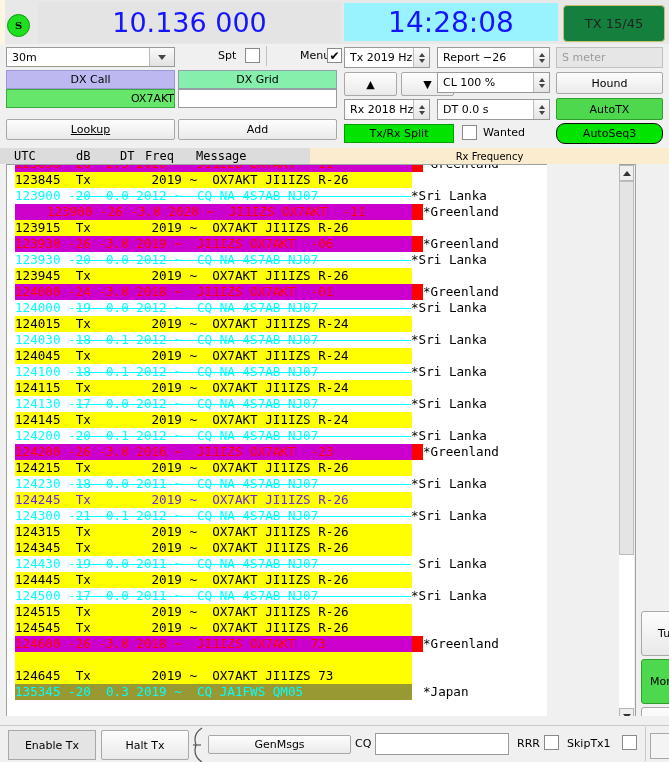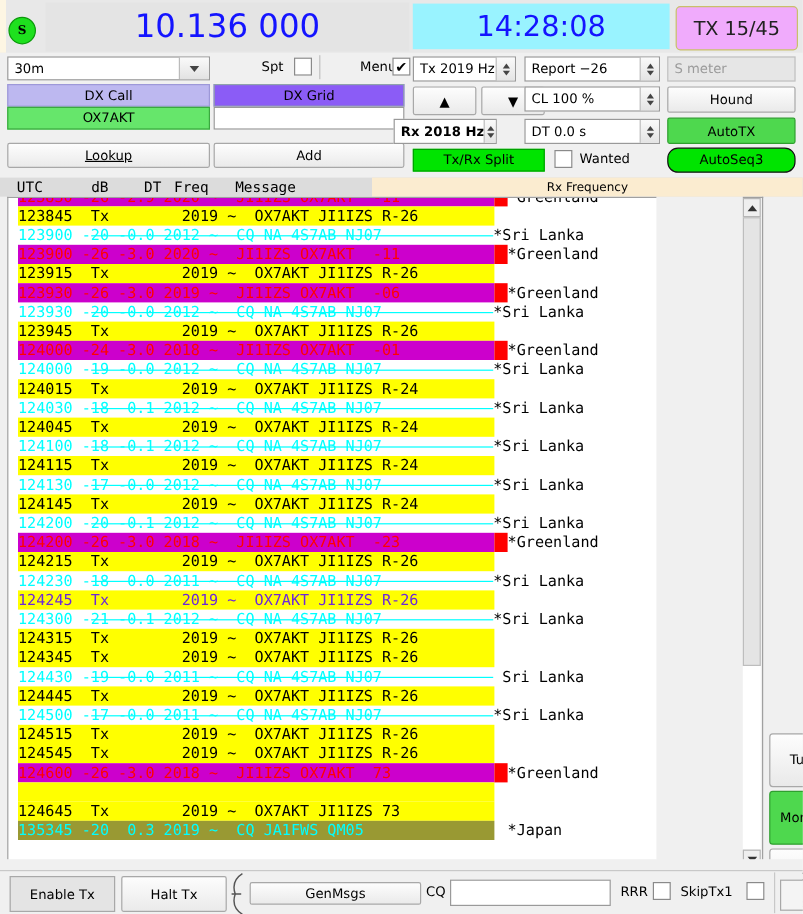--- a/index.html
+++ b/index.html
@@ -17,24 +17,24 @@
   .slogo{position:absolute;left:7px;top:14px;width:23px;height:23px;border-radius:50%;
          background:#1ee01e;border:1px solid #0a9a0a;box-sizing:border-box;
          display:flex;align-items:center;justify-content:center;
          font-weight:bold;font-size:10px;color:#000;font-family:"DejaVu Serif",serif;}
   .leftedge{position:absolute;left:0;top:0;width:5px;height:44px;background:#fdf6e3;}
   .freqbox{position:absolute;left:38px;top:2px;width:303px;height:41px;background:#e4e4e4;
            display:flex;align-items:center;justify-content:center;}
   .freqtext{font-family:"DejaVu Sans","Liberation Sans",sans-serif;font-size:27px;color:#1414ff;letter-spacing:0px;}
   .clockbox{position:absolute;left:344px;top:3px;width:214px;height:38px;background:#99f3ff;
             display:flex;align-items:center;justify-content:center;}
-  .clocktext{font-size:24px;color:#1414ff;}
-  .txbadge{position:absolute;left:563px;top:5px;width:100px;height:35px;background:#f0abfc;
+  .clocktext{font-size:28px;color:#1414ff;}
+  .txbadge{position:absolute;left:563px;top:5px;width:100px;height:35px;background:#15803d;
            border:1px solid #c9bf6a;border-radius:4px;display:flex;align-items:center;justify-content:center;
-           font-size:16px;color:#222;}
+           font-size:13px;color:#222;}
 
   
   .ctrl{position:absolute;left:0;top:44px;width:669px;height:104px;background:#f0f0f0;}
 
   .bandsel{position:absolute;left:6px;top:3px;width:169px;height:20px;background:#fff;
            border:1px solid #999;box-sizing:border-box;display:flex;align-items:center;}
   .bandsel .lbl{padding-left:5px;font-size:11px;flex:1;}
   .bandsel .arrowbtn{width:24px;height:18px;background:linear-gradient(#fafafa,#e2e2e2);
            border-left:1px solid #bbb;display:flex;align-items:center;justify-content:center;}
   .caret{width:0;height:0;border-left:4px solid transparent;border-right:4px solid transparent;border-top:5px solid #444;}
@@ -42,22 +42,22 @@
   .spt{position:absolute;left:218px;top:5px;font-size:11px;}
   .sptbox{position:absolute;left:245px;top:4px;width:15px;height:15px;background:#fff;border:1px solid #8a8a8a;box-sizing:border-box;}
   .vdiv{position:absolute;left:266px;top:2px;width:1px;height:20px;background:#c0c0c0;}
   .menu{position:absolute;left:300px;top:5px;font-size:11px;}
   .menubox{position:absolute;left:327px;top:4px;width:15px;height:15px;background:#fff;border:1px solid #8a8a8a;box-sizing:border-box;
            display:flex;align-items:center;justify-content:center;font-size:12px;color:#000;line-height:1;}
 
   .dxcall{position:absolute;left:6px;top:26px;width:169px;height:19px;background:#bdb8f0;
           border:1px solid #9d98d8;box-sizing:border-box;display:flex;align-items:center;justify-content:center;font-size:11px;}
   .dxcallval{position:absolute;left:6px;top:45px;width:169px;height:19px;background:#66e66b;
-          border:1px solid #3aa83f;box-sizing:border-box;display:flex;align-items:center;justify-content:center;font-size:11px;}
-  .dxgrid{position:absolute;left:178px;top:26px;width:159px;height:19px;background:#8b5cf6;
+          border:1px solid #3aa83f;box-sizing:border-box;display:flex;align-items:center;justify-content:flex-end;font-size:11px;}
+  .dxgrid{position:absolute;left:178px;top:26px;width:159px;height:19px;background:#86efac;
           border:1px solid #8fa2ac;box-sizing:border-box;display:flex;align-items:center;justify-content:center;font-size:11px;}
   .dxgridval{position:absolute;left:178px;top:45px;width:159px;height:19px;background:#fff;
           border:1px solid #9a9a9a;box-sizing:border-box;}
 
   .btnLookup{position:absolute;left:6px;top:75px;width:169px;height:21px;}
   .btnAdd{position:absolute;left:178px;top:75px;width:159px;height:21px;}
 
   .qbtn{background:linear-gradient(#fdfdfd,#eaeaea);border:1px solid #a8a8a8;box-sizing:border-box;
         border-radius:2px;display:flex;align-items:center;justify-content:center;font-size:11px;color:#000;}
   .qbtn u{text-decoration:underline;}
@@ -73,21 +73,21 @@
 
   .txhz{left:344px;top:3px;width:86px;height:21px;}
   .report{left:437px;top:3px;width:113px;height:21px;}
   .smeter{position:absolute;left:556px;top:3px;width:107px;height:21px;background:#e6e6e6;
           border:1px solid #c0c0c0;box-sizing:border-box;display:flex;align-items:center;
           padding-left:5px;font-size:11px;color:#9b9b9b;}
   .btnUp{position:absolute;left:344px;top:28px;width:53px;height:24px;}
   .btnDn{position:absolute;left:401px;top:28px;width:53px;height:24px;}
   .cl{left:437px;top:28px;width:113px;height:21px;}
   .btnHound{position:absolute;left:556px;top:28px;width:107px;height:22px;justify-content:center;}
-  .rxhz{left:328px;top:55px;width:86px;height:21px;font-weight:bold;}
+  .rxhz{left:344px;top:55px;width:86px;height:21px;}
   .dt{left:437px;top:55px;width:113px;height:21px;}
   .btnAutoTx{position:absolute;left:556px;top:54px;width:107px;height:22px;background:#4ed84e;
              border:1px solid #2f9f2f;box-sizing:border-box;border-radius:2px;
              display:flex;align-items:center;justify-content:center;font-size:11px;}
   .btnSplit{position:absolute;left:344px;top:80px;width:110px;height:19px;background:#00e400;
             border:1px solid #00a000;box-sizing:border-box;display:flex;align-items:center;justify-content:center;font-size:11px;}
   .wantedbox{position:absolute;left:462px;top:81px;width:15px;height:15px;background:#fff;border:1px solid #8a8a8a;box-sizing:border-box;}
   .wantedlbl{position:absolute;left:483px;top:82px;font-size:11px;}
   .btnAutoSeq{position:absolute;left:556px;top:79px;width:107px;height:21px;background:#00e400;
               border:1px solid #111;box-sizing:border-box;border-radius:9px;
@@ -279,36 +279,36 @@
   <div class="rxfreqhdr">
     <span>Rx Frequency</span>
   </div>
 
   <div class="tablewrap">
     <div class="tbl">
       <div class="rows" id="rows">
           <div class="row"><div class="hl" style="width: 397px; background: rgb(204, 0, 204);"></div><div class="mark" style="left: 397px;"></div><div class="txt" style="color: rgb(255, 0, 0);">123830 -26 -2.9 2020 ~  JI1IZS OX7AKT  -11</div><div class="ctry" style="left: 408px;">*Greenland</div></div>
           <div class="row"><div class="hl" style="width: 397px; background: rgb(255, 255, 0);"></div><div class="txt" style="color: rgb(0, 0, 0);">123845  Tx        2019 ~  OX7AKT JI1IZS R-26</div></div>
           <div class="row"><div class="txt" style="color: rgb(0, 255, 255);">123900 -20 -0.0 2012 ~  CQ NA 4S7AB NJ07</div><div class="strike" style="left: 61px; width: 335px; top: 8px; background: rgb(0, 255, 255);"></div><div class="ctry" style="left: 396px;">*Sri Lanka</div></div>
-          <div class="row"><div class="hl" style="width: 397px; background: rgb(204, 0, 204);"></div><div class="mark" style="left: 397px;"></div><div class="txt" style="color: rgb(255, 0, 0);">123900 -26 -3.0 2020 ~  JI1IZS OX7AKT  -11</div><div class="ctry" style="left: 408px;">*Greenland</div></div>
+          <div class="row"><div class="hl" style="width: 397px; background: rgb(204, 0, 204);"></div><div class="mark" style="left: 397px;"></div><div class="txt" style="color: rgb(255, 0, 0); padding-left: 32px;">123900 -26 -3.0 2020 ~  JI1IZS OX7AKT  -11</div><div class="ctry" style="left: 408px;">*Greenland</div></div>
           <div class="row"><div class="hl" style="width: 397px; background: rgb(255, 255, 0);"></div><div class="txt" style="color: rgb(0, 0, 0);">123915  Tx        2019 ~  OX7AKT JI1IZS R-26</div></div>
           <div class="row"><div class="hl" style="width: 397px; background: rgb(204, 0, 204);"></div><div class="mark" style="left: 397px;"></div><div class="txt" style="color: rgb(255, 0, 0);">123930 -26 -3.0 2019 ~  JI1IZS OX7AKT  -06</div><div class="ctry" style="left: 408px;">*Greenland</div></div>
           <div class="row"><div class="txt" style="color: rgb(0, 255, 255);">123930 -20 -0.0 2012 ~  CQ NA 4S7AB NJ07</div><div class="strike" style="left: 61px; width: 335px; top: 8px; background: rgb(0, 255, 255);"></div><div class="ctry" style="left: 396px;">*Sri Lanka</div></div>
           <div class="row"><div class="hl" style="width: 397px; background: rgb(255, 255, 0);"></div><div class="txt" style="color: rgb(0, 0, 0);">123945  Tx        2019 ~  OX7AKT JI1IZS R-26</div></div>
           <div class="row"><div class="hl" style="width: 397px; background: rgb(204, 0, 204);"></div><div class="mark" style="left: 397px;"></div><div class="txt" style="color: rgb(255, 0, 0);">124000 -24 -3.0 2018 ~  JI1IZS OX7AKT  -01</div><div class="ctry" style="left: 408px;">*Greenland</div></div>
           <div class="row"><div class="txt" style="color: rgb(0, 255, 255);">124000 -19 -0.0 2012 ~  CQ NA 4S7AB NJ07</div><div class="strike" style="left: 61px; width: 335px; top: 8px; background: rgb(0, 255, 255);"></div><div class="ctry" style="left: 396px;">*Sri Lanka</div></div>
           <div class="row"><div class="hl" style="width: 397px; background: rgb(255, 255, 0);"></div><div class="txt" style="color: rgb(0, 0, 0);">124015  Tx        2019 ~  OX7AKT JI1IZS R-24</div></div>
           <div class="row"><div class="txt" style="color: rgb(0, 255, 255);">124030 -18  0.1 2012 ~  CQ NA 4S7AB NJ07</div><div class="strike" style="left: 61px; width: 335px; top: 8px; background: rgb(0, 255, 255);"></div><div class="ctry" style="left: 396px;">*Sri Lanka</div></div>
           <div class="row"><div class="hl" style="width: 397px; background: rgb(255, 255, 0);"></div><div class="txt" style="color: rgb(0, 0, 0);">124045  Tx        2019 ~  OX7AKT JI1IZS R-24</div></div>
           <div class="row"><div class="txt" style="color: rgb(0, 255, 255);">124100 -18 -0.1 2012 ~  CQ NA 4S7AB NJ07</div><div class="strike" style="left: 61px; width: 335px; top: 8px; background: rgb(0, 255, 255);"></div><div class="ctry" style="left: 396px;">*Sri Lanka</div></div>
           <div class="row"><div class="hl" style="width: 397px; background: rgb(255, 255, 0);"></div><div class="txt" style="color: rgb(0, 0, 0);">124115  Tx        2019 ~  OX7AKT JI1IZS R-24</div></div>
           <div class="row"><div class="txt" style="color: rgb(0, 255, 255);">124130 -17 -0.0 2012 ~  CQ NA 4S7AB NJ07</div><div class="strike" style="left: 61px; width: 335px; top: 8px; background: rgb(0, 255, 255);"></div><div class="ctry" style="left: 396px;">*Sri Lanka</div></div>
           <div class="row"><div class="hl" style="width: 397px; background: rgb(255, 255, 0);"></div><div class="txt" style="color: rgb(0, 0, 0);">124145  Tx        2019 ~  OX7AKT JI1IZS R-24</div></div>
           <div class="row"><div class="txt" style="color: rgb(0, 255, 255);">124200 -20 -0.1 2012 ~  CQ NA 4S7AB NJ07</div><div class="strike" style="left: 61px; width: 335px; top: 8px; background: rgb(0, 255, 255);"></div><div class="ctry" style="left: 396px;">*Sri Lanka</div></div>
-          <div class="row"><div class="hl" style="width: 397px; background: rgb(204, 0, 204);"></div><div class="mark" style="left: 397px;"></div><div class="txt" style="color: rgb(255, 0, 0);">124200 -26 -3.0 2018 ~  JI1IZS OX7AKT  -23</div><div class="ctry" style="left: 408px;">*Greenland</div></div>
+          <div class="row"><div class="hl" style="width: 397px; background: rgb(204, 0, 204);"></div><div class="mark" style="left: 397px;"></div><div class="txt" style="color: rgb(255, 0, 0);">124200 -26 -3.0 2016 ~  JI1IZS OX7AKT  -23</div><div class="ctry" style="left: 408px;">*Greenland</div></div>
           <div class="row"><div class="hl" style="width: 397px; background: rgb(255, 255, 0);"></div><div class="txt" style="color: rgb(0, 0, 0);">124215  Tx        2019 ~  OX7AKT JI1IZS R-26</div></div>
           <div class="row"><div class="txt" style="color: rgb(0, 255, 255);">124230 -18  0.0 2011 ~  CQ NA 4S7AB NJ07</div><div class="strike" style="left: 61px; width: 335px; top: 8px; background: rgb(0, 255, 255);"></div><div class="ctry" style="left: 396px;">*Sri Lanka</div></div>
           <div class="row"><div class="hl" style="width: 397px; background: rgb(255, 255, 0);"></div><div class="txt" style="color: #6d28d9;">124245  Tx        2019 ~  OX7AKT JI1IZS R-26</div></div>
           <div class="row"><div class="txt" style="color: rgb(0, 255, 255);">124300 -21 -0.1 2012 ~  CQ NA 4S7AB NJ07</div><div class="strike" style="left: 61px; width: 335px; top: 8px; background: rgb(0, 255, 255);"></div><div class="ctry" style="left: 396px;">*Sri Lanka</div></div>
           <div class="row"><div class="hl" style="width: 397px; background: rgb(255, 255, 0);"></div><div class="txt" style="color: rgb(0, 0, 0);">124315  Tx        2019 ~  OX7AKT JI1IZS R-26</div></div>
           <div class="row"><div class="hl" style="width: 397px; background: rgb(255, 255, 0);"></div><div class="txt" style="color: rgb(0, 0, 0);">124345  Tx        2019 ~  OX7AKT JI1IZS R-26</div></div>
           <div class="row"><div class="txt" style="color: rgb(0, 255, 255);">124430 -19 -0.0 2011 ~  CQ NA 4S7AB NJ07</div><div class="strike" style="left: 61px; width: 335px; top: 8px; background: rgb(0, 255, 255);"></div><div class="ctry" style="left: 396px;"> Sri Lanka</div></div>
           <div class="row"><div class="hl" style="width: 397px; background: rgb(255, 255, 0);"></div><div class="txt" style="color: rgb(0, 0, 0);">124445  Tx        2019 ~  OX7AKT JI1IZS R-26</div></div>
           <div class="row"><div class="txt" style="color: rgb(0, 255, 255);">124500 -17 -0.0 2011 ~  CQ NA 4S7AB NJ07</div><div class="strike" style="left: 61px; width: 335px; top: 8px; background: rgb(0, 255, 255);"></div><div class="ctry" style="left: 396px;">*Sri Lanka</div></div>
           <div class="row"><div class="hl" style="width: 397px; background: rgb(255, 255, 0);"></div><div class="txt" style="color: rgb(0, 0, 0);">124515  Tx        2019 ~  OX7AKT JI1IZS R-26</div></div>

